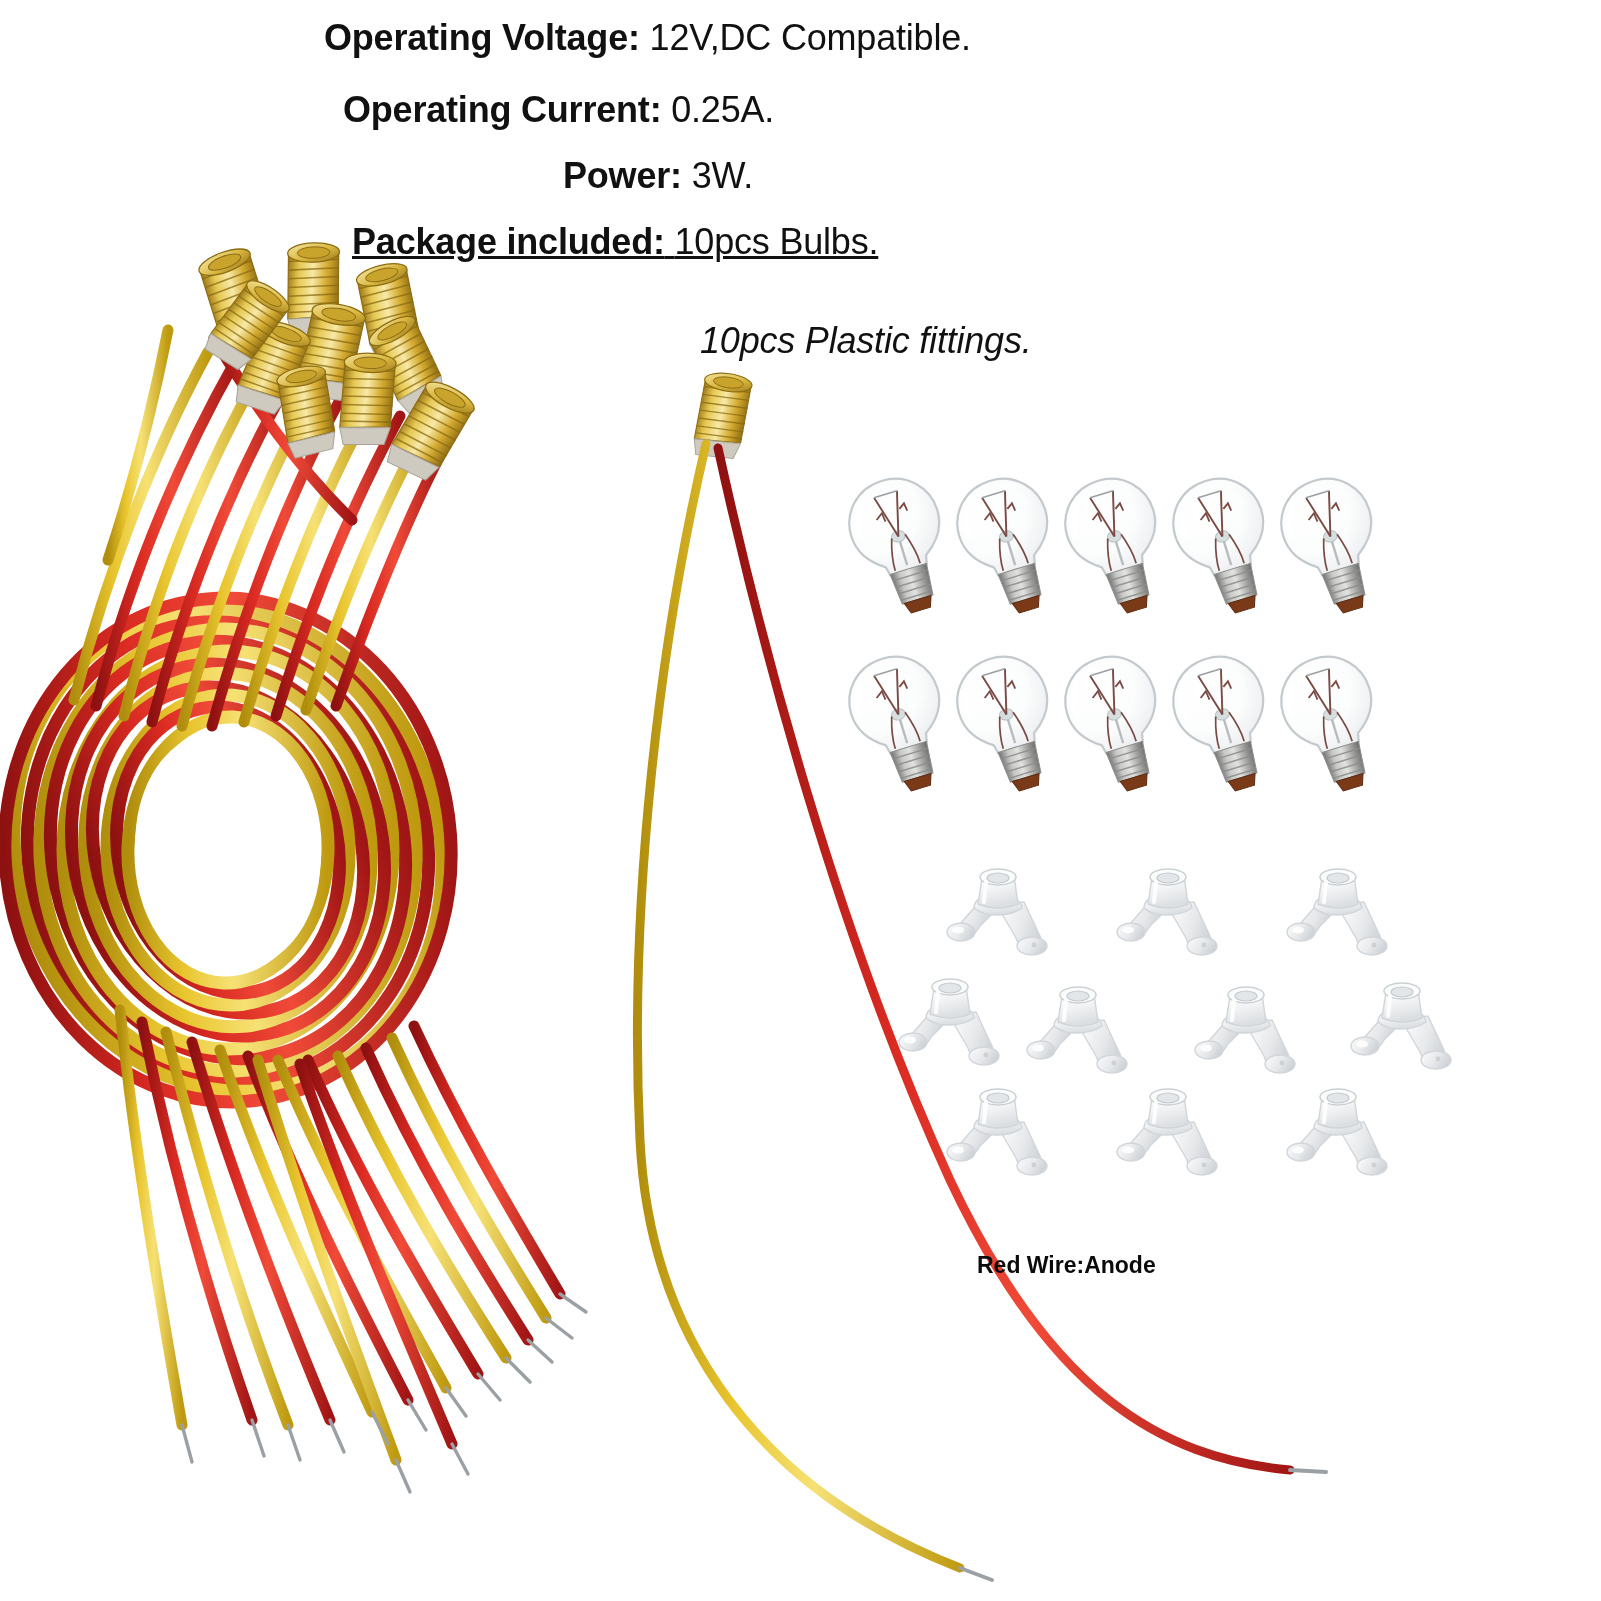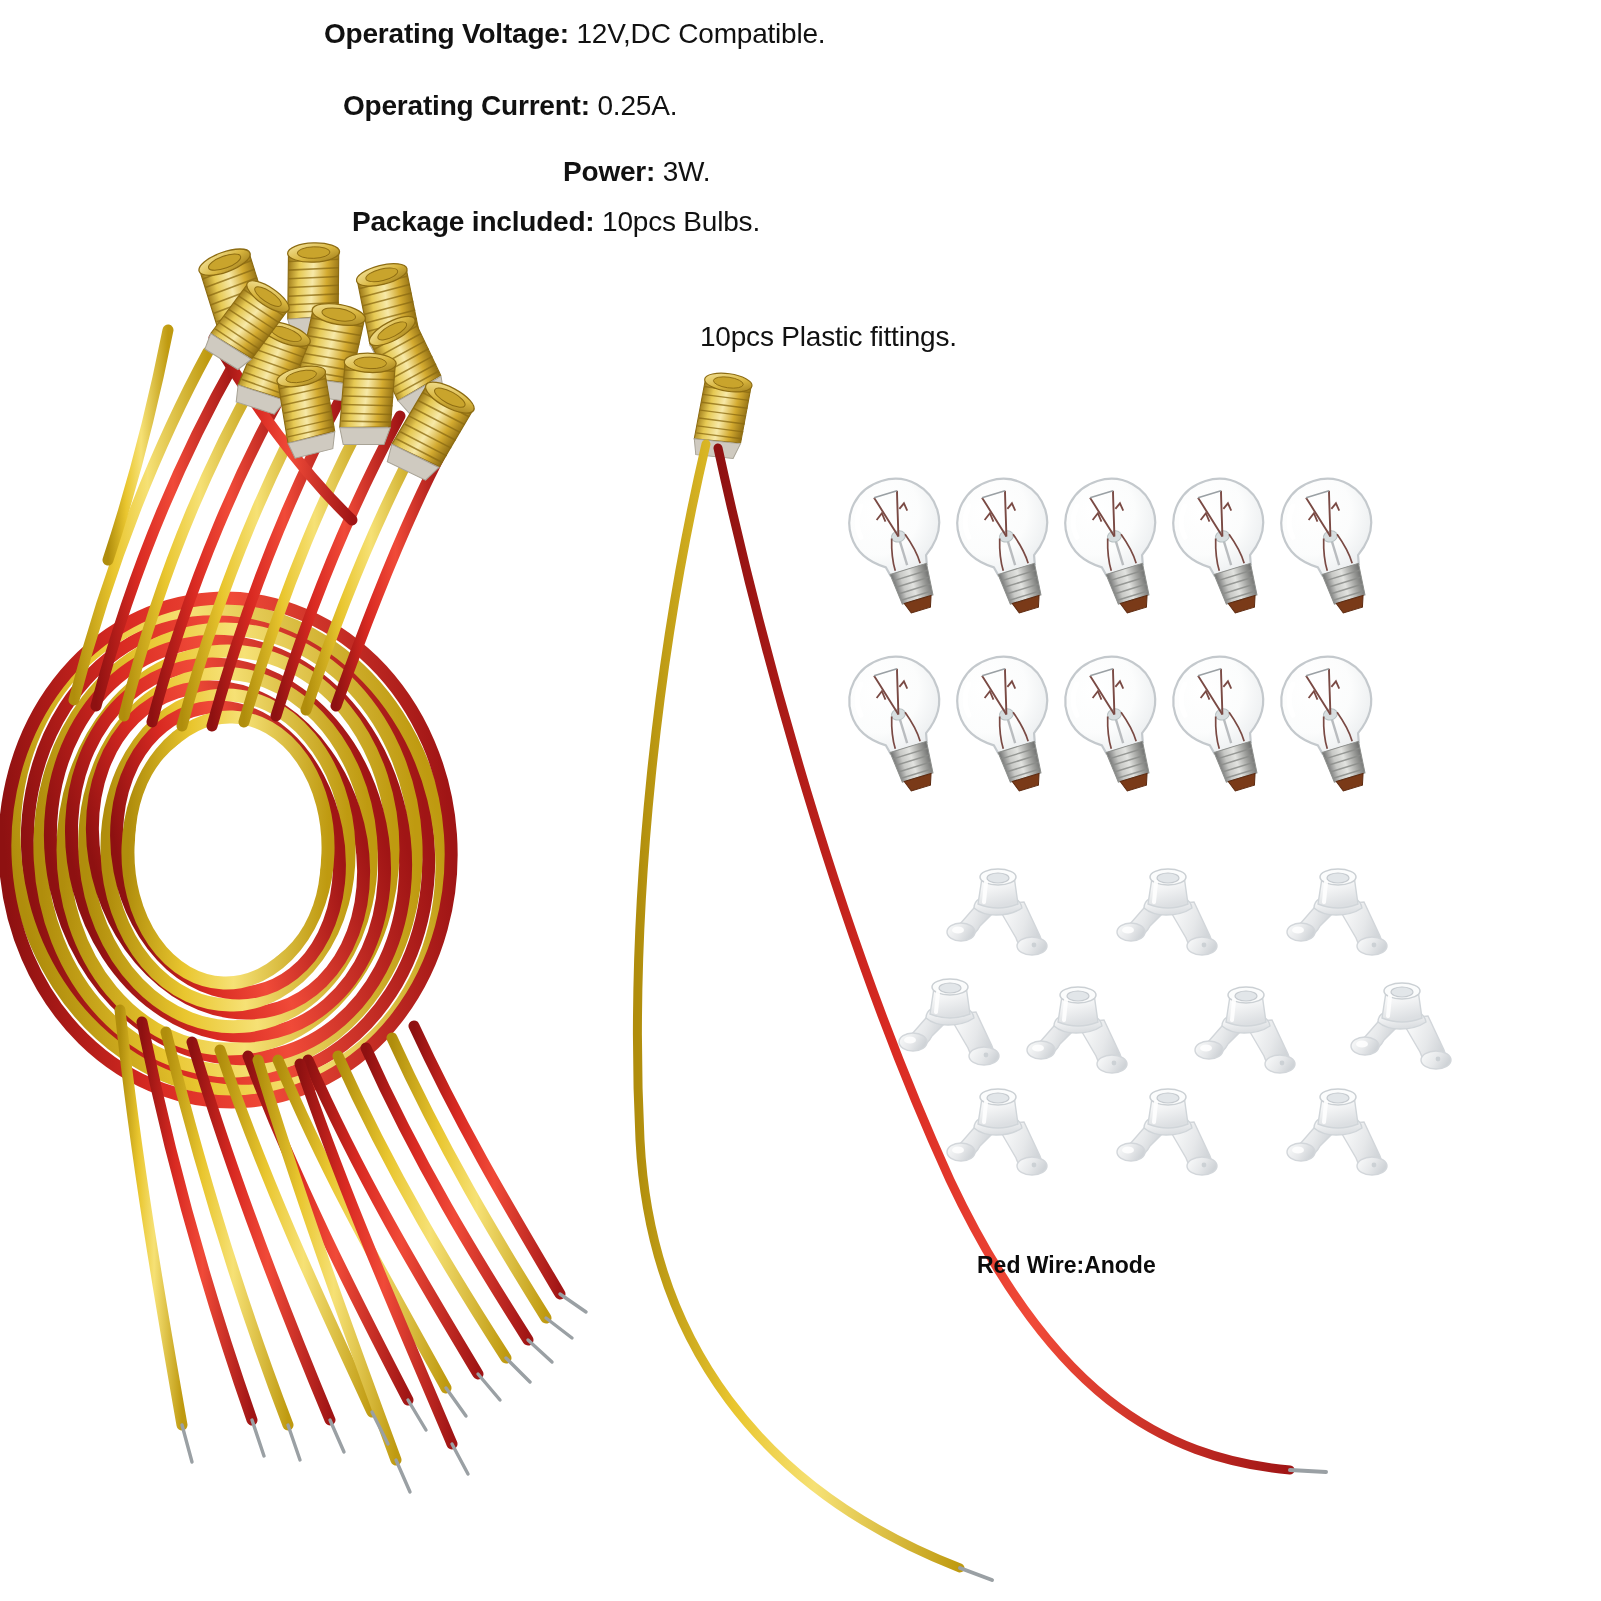--- a/index.html
+++ b/index.html
@@ -13,37 +13,37 @@
     height: 1601px;
     background: #ffffff;
     overflow: hidden;
     font-family: "Liberation Sans", sans-serif;
   }
 
   
   .spec-line {
     position: absolute;
     color: #111111;
-    font-size: 28px;
+    font-size: 36px;
     line-height: 1.0;
     white-space: nowrap;
     letter-spacing: -0.2px;
   }
   .spec-label {
     font-weight: 700;
   }
   .spec-value {
     font-weight: 400;
   }
   #spec-voltage { left: 324px;  top: 20px; }
   #spec-current { left: 343px;  top: 92px; }
   #spec-power   { left: 563px;  top: 158px; }
-  #spec-package { left: 352px;  top: 208px; }
+  #spec-package { left: 352px;  top: 224px; text-decoration: underline; }
   #pkg-line2    { left: 700px;  top: 276px; }
-  #pkg-line3    { left: 700px;  top: 323px; }
+  #pkg-line3    { left: 700px;  top: 323px; font-style: italic; }
 
   
   .legend-label {
     position: absolute;
     color: #0b0b0b;
     font-weight: 700;
     font-size: 23px;
     white-space: nowrap;
     font-family: "Liberation Sans", sans-serif;
   }

